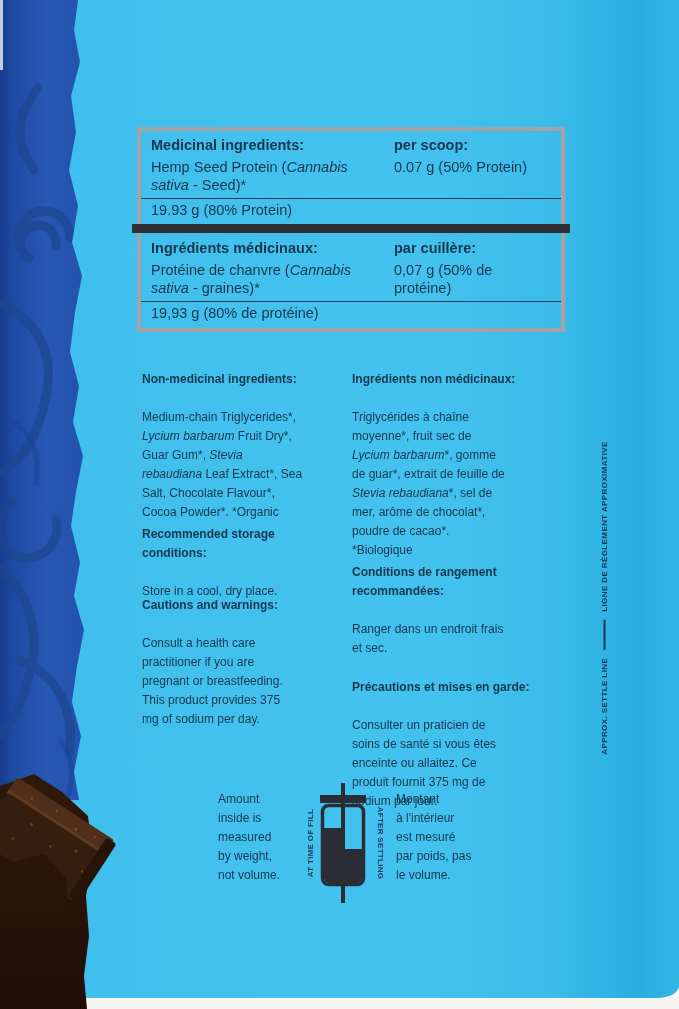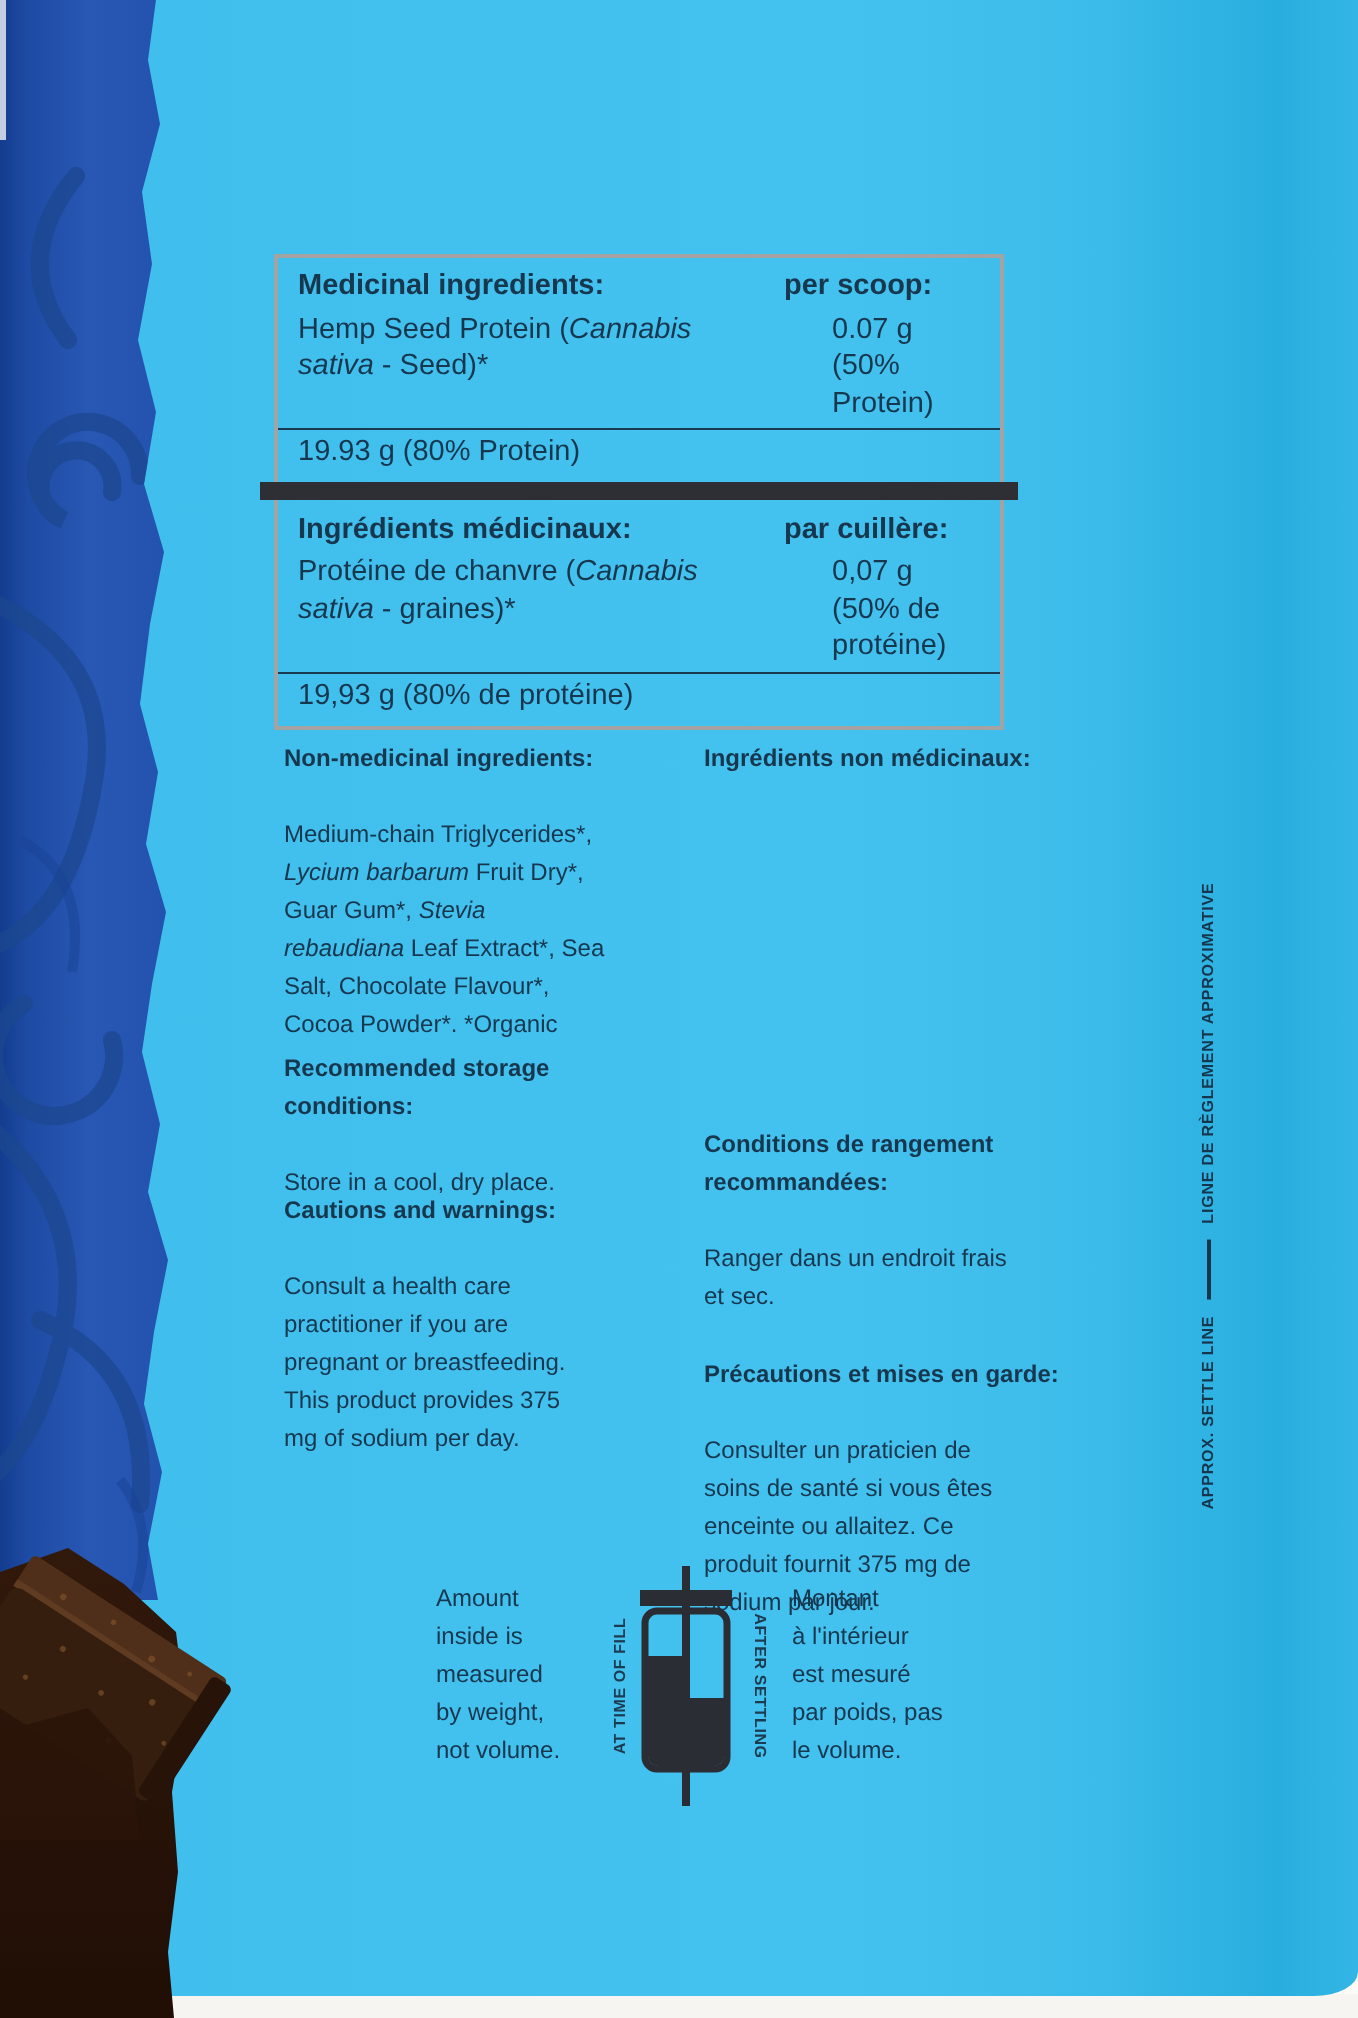--- a/index.html
+++ b/index.html
@@ -14,26 +14,26 @@
   .strip{position:absolute;left:0;top:0;width:92px;height:800px;
     background:linear-gradient(90deg,#143c8e 0%,#1d4aa2 14%,#2857b4 48%,#2554b0 78%,#2152ac 100%);
     clip-path:polygon(0 0,78px 0,74px 30px,80px 62px,71px 96px,76px 132px,69px 170px,78px 206px,72px 242px,82px 276px,75px 312px,70px 352px,79px 386px,73px 422px,83px 456px,76px 492px,71px 526px,80px 562px,74px 596px,84px 630px,77px 666px,72px 702px,81px 736px,74px 772px,79px 800px,0 800px);}
   .strip svg{position:absolute;left:0;top:0;}
   
   .choc-backdrop{position:absolute;left:0;top:772px;width:100px;height:237px;
     background:linear-gradient(180deg,#31190b 0%,#2a1409 40%,#200e05 100%);
     clip-path:polygon(0 14px,34px 2px,62px 20px,88px 44px,93px 84px,86px 124px,89px 164px,84px 204px,87px 237px,0 237px);}
   .choc-chunk{position:absolute;left:0;top:770px;width:160px;height:150px;}
   
-  .med-table{position:absolute;left:137px;top:127px;width:365px;box-sizing:border-box;
-    border:2px solid #a3a3a3;padding:1px 0 3px;font-size:14.5px;line-height:18.5px;}
+  .med-table{position:absolute;left:137px;top:127px;width:428px;box-sizing:border-box;
+    border:4px solid #a3a3a3;padding:1px 0 3px;font-size:14.5px;line-height:18.5px;}
   .trow{display:grid;grid-template-columns:243px 1fr;padding:0 10px;}
   .trow .cell{white-space:pre-line;}
   .thead{font-weight:700;padding-top:4px;padding-bottom:1px;}
-  .tdata{padding-top:2px;padding-bottom:3px;gap:24px;}
+  .tdata{padding-top:2px;padding-bottom:3px;}
   .sep{border-top:1.5px solid #1b3a52;}
   .divider-bar{height:9px;background:#2e2e35;margin:2px -9px;}
   
   .tb{position:absolute;font-size:12px;line-height:19px;white-space:pre-line;}
   .tb .hd{font-weight:700;}
   #nm-en{left:142px;top:351px;width:212px;}
   #nm-fr{left:352px;top:351px;width:238px;}
   #st-en{left:142px;top:506px;width:212px;}
   #cw-en{left:142px;top:577px;width:212px;}
   #st-fr{left:352px;top:544px;width:238px;}
@@ -135,20 +135,28 @@
     <span class="hd">Non-medicinal ingredients:</span><br>
     <span><span>Medium-chain Triglycerides*,
 </span><i>Lycium barbarum</i><span> Fruit Dry*,
 Guar Gum*, </span><i>Stevia
 rebaudiana</i><span> Leaf Extract*, Sea
 Salt, Chocolate Flavour*,
 Cocoa Powder*. *Organic</span></span>
   </div>
   <div class="tb" id="nm-fr">
     <span class="hd">Ingrédients non médicinaux:</span><br>
+    <span><span>Triglycérides à chaîne
+moyenne*, fruit sec de
+</span><i>Lycium barbarum</i><span>*, gomme
+de guar*, extrait de feuille de
+</span><i>Stevia rebaudiana</i><span>*, sel de
+mer, arôme de chocolat*,
+poudre de cacao*.
+*Biologique</span></span>
   </div>
   <div class="tb" id="st-en">
     <span class="hd">Recommended storage
 conditions:</span><br>
     <span>Store in a cool, dry place.</span>
   </div>
   <div class="tb" id="cw-en">
     <span class="hd">Cautions and warnings:</span><br>
     <span>Consult a health care
 practitioner if you are

